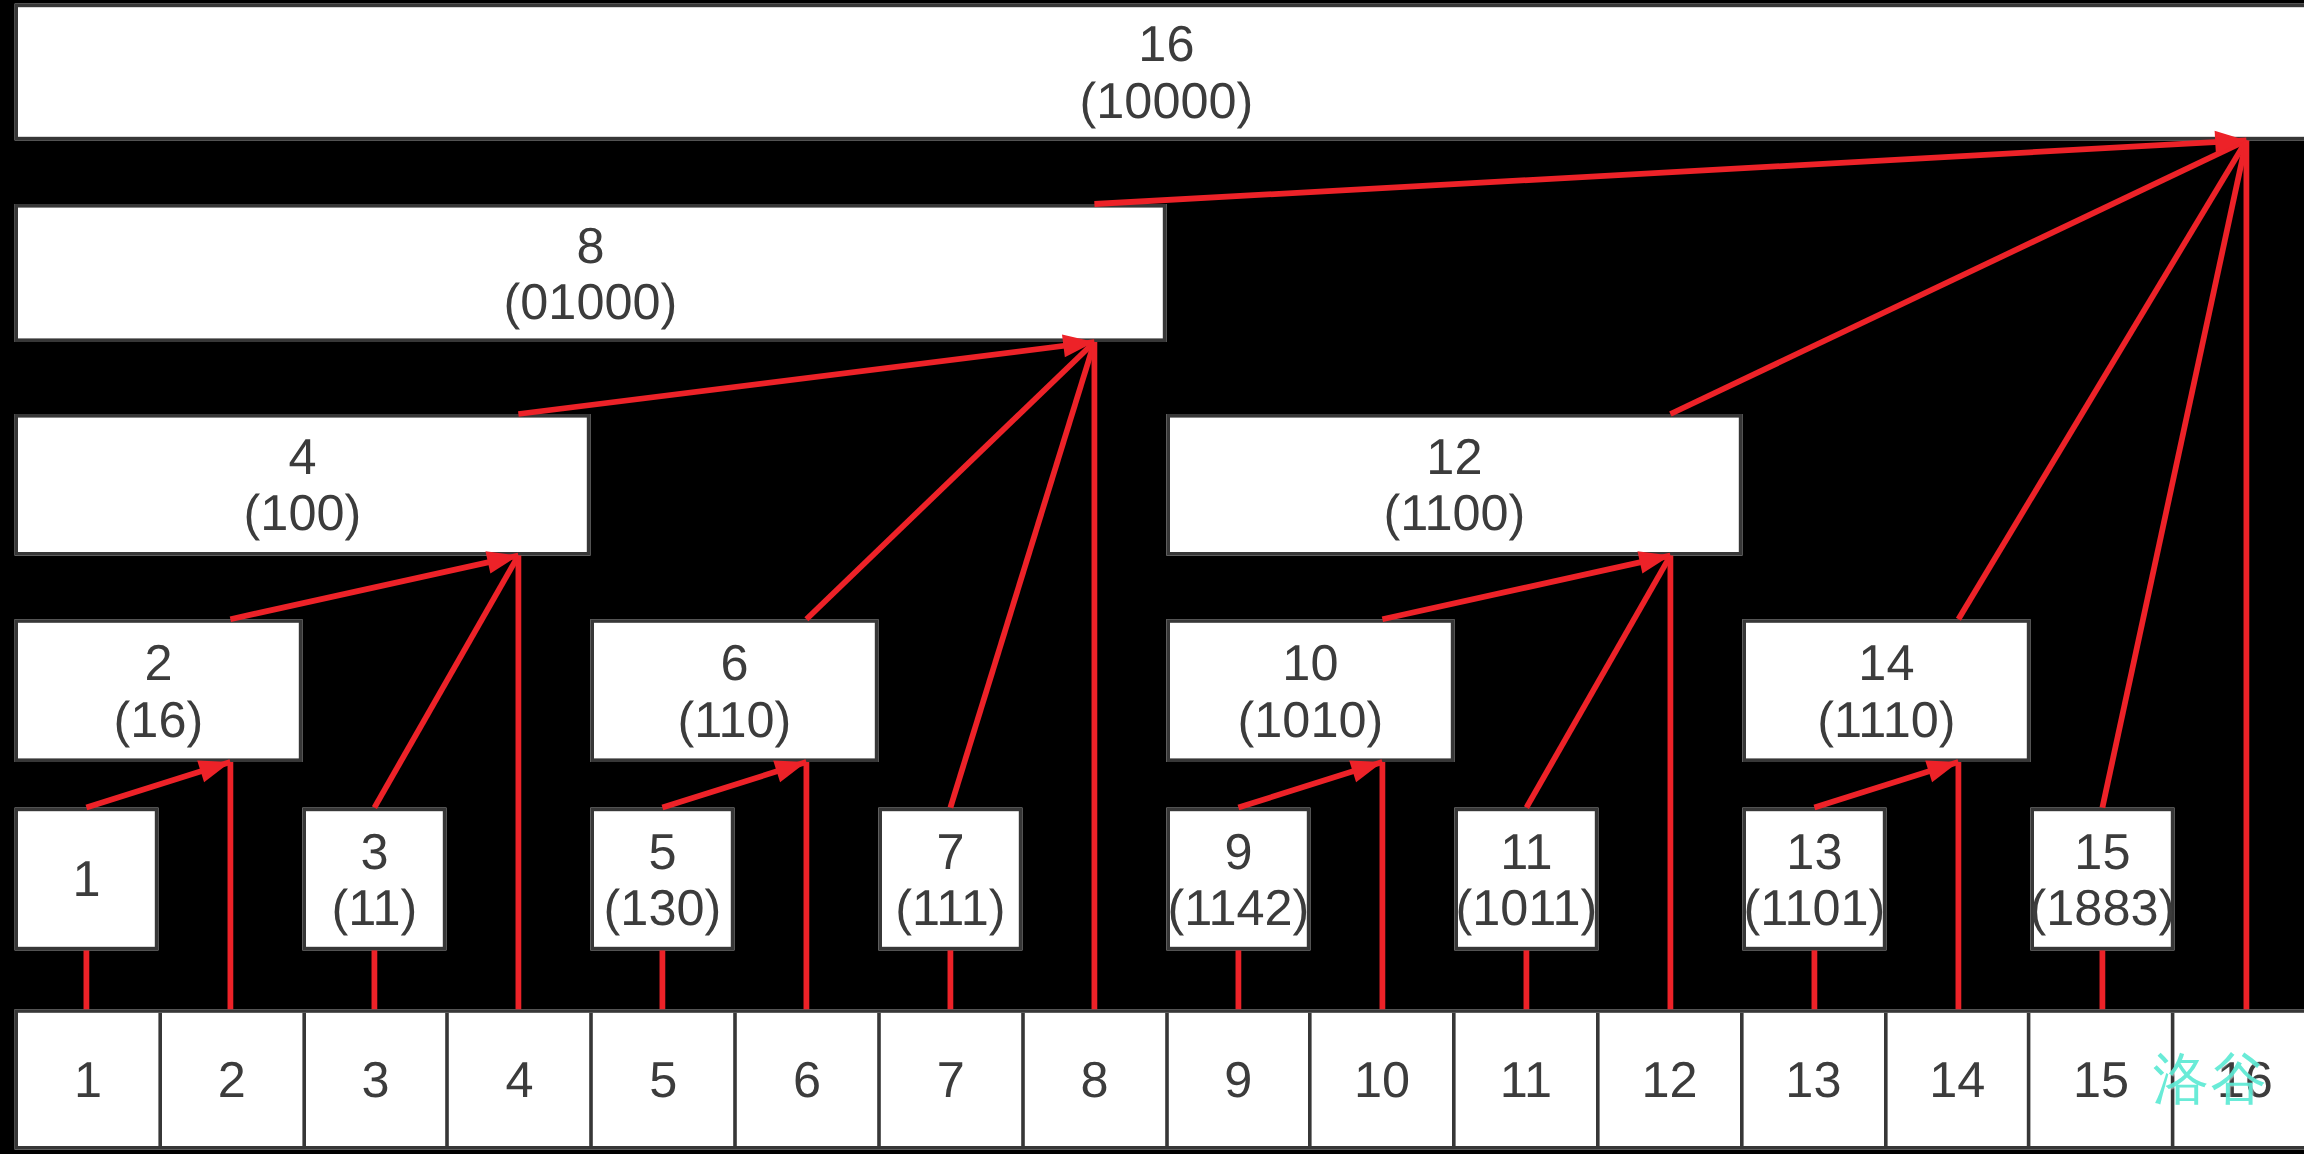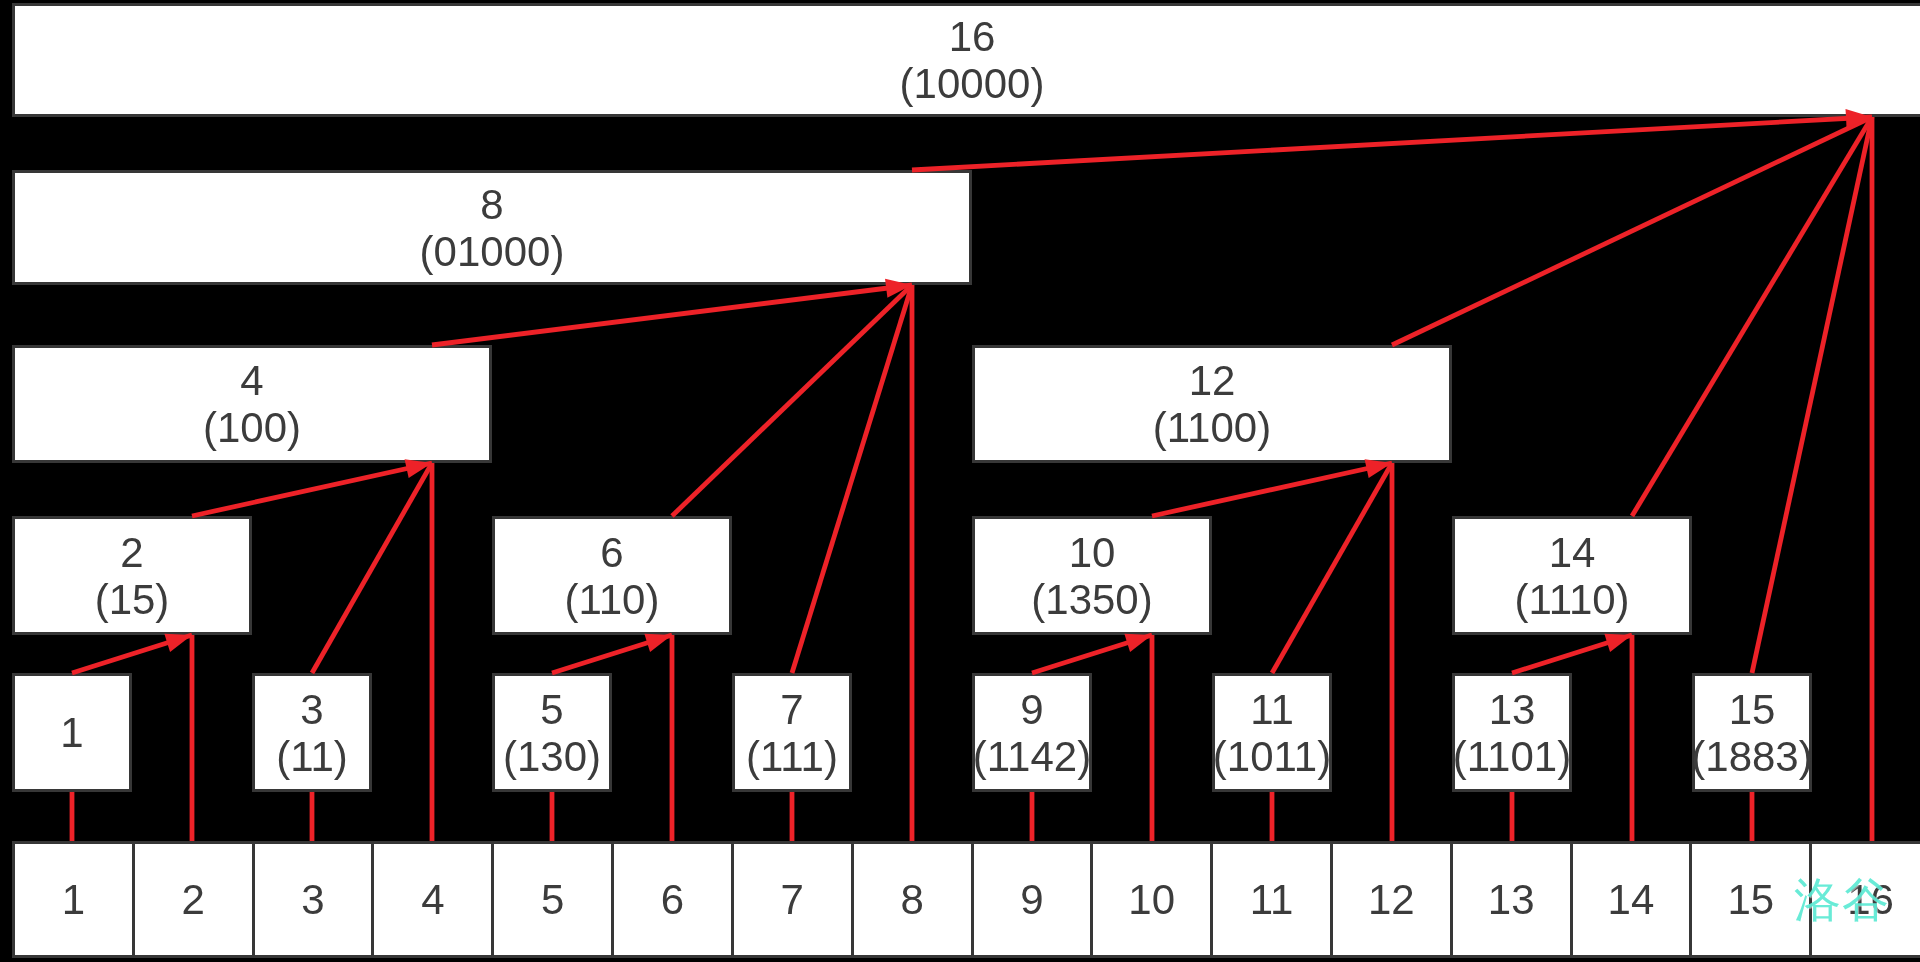--- a/index.html
+++ b/index.html
@@ -50,29 +50,29 @@
       <div class="node-box" style="left: 0px; top: 345px; width: 480px; height: 118px;">
         <div class="nlabel">4</div>
         <div class="nlabel">(100)</div>
       </div>
       <div class="node-box" style="left: 960px; top: 345px; width: 480px; height: 118px;">
         <div class="nlabel">12</div>
         <div class="nlabel">(1100)</div>
       </div>
       <div class="node-box" style="left: 0px; top: 516px; width: 240px; height: 119px;">
         <div class="nlabel">2</div>
-        <div class="nlabel">(15)</div>
+        <div class="nlabel">(16)</div>
       </div>
       <div class="node-box" style="left: 480px; top: 516px; width: 240px; height: 119px;">
         <div class="nlabel">6</div>
         <div class="nlabel">(110)</div>
       </div>
       <div class="node-box" style="left: 960px; top: 516px; width: 240px; height: 119px;">
         <div class="nlabel">10</div>
-        <div class="nlabel">(1350)</div>
+        <div class="nlabel">(1010)</div>
       </div>
       <div class="node-box" style="left: 1440px; top: 516px; width: 240px; height: 119px;">
         <div class="nlabel">14</div>
         <div class="nlabel">(1110)</div>
       </div>
       <div class="node-box" style="left: 0px; top: 673px; width: 120px; height: 119px;">
         <div class="nlabel">1</div>
       </div>
       <div class="node-box" style="left: 240px; top: 673px; width: 120px; height: 119px;">
         <div class="nlabel">3</div>

